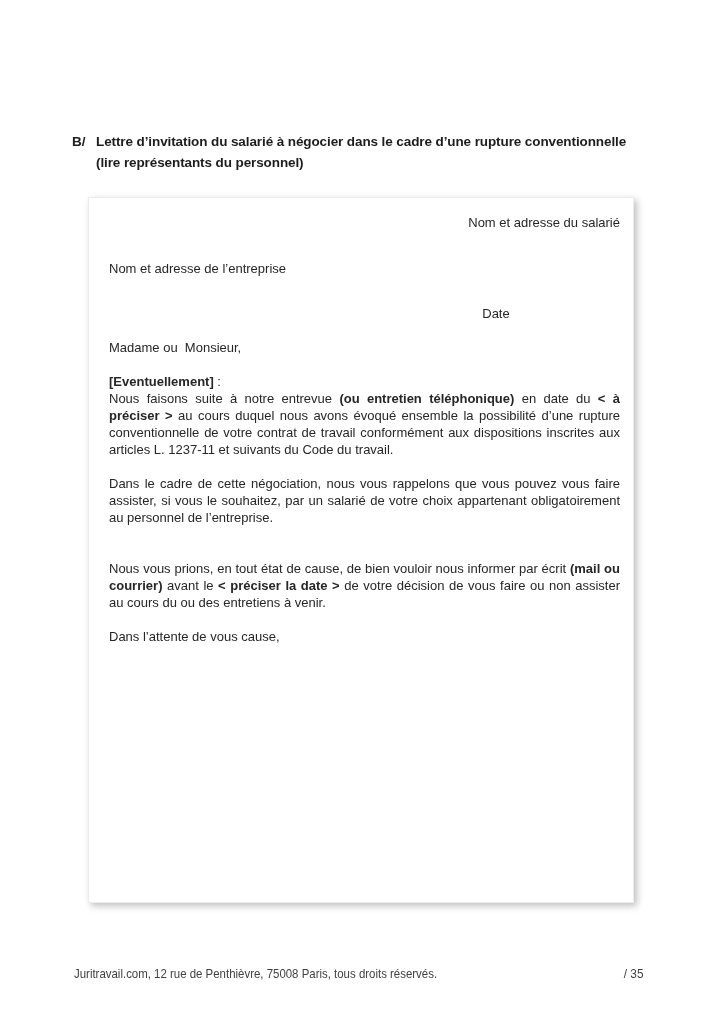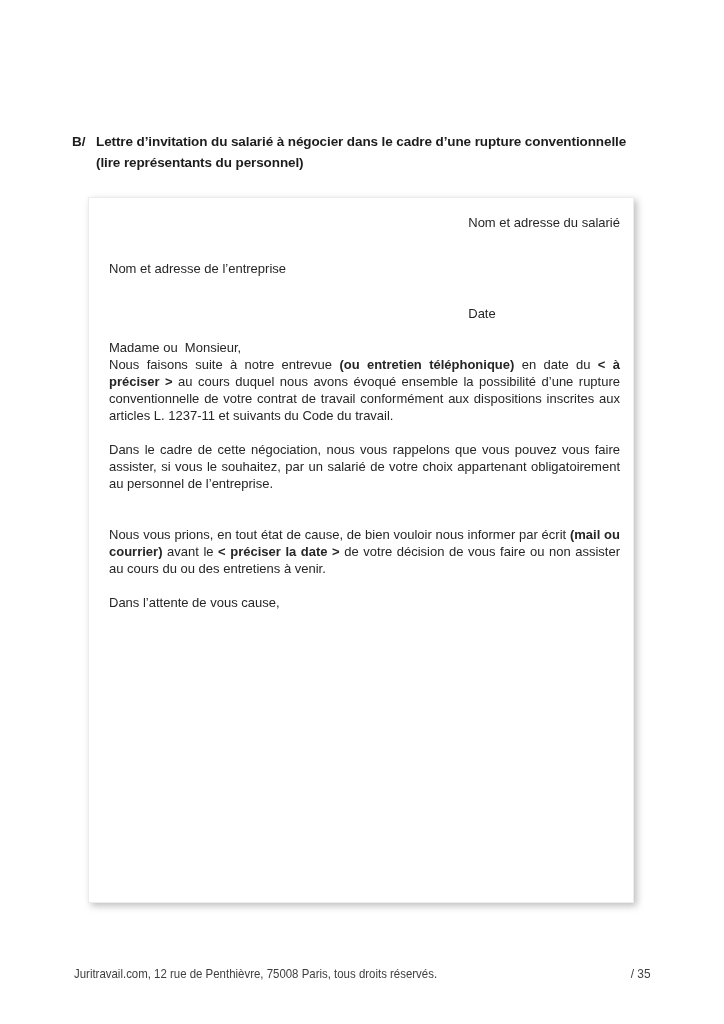--- a/index.html
+++ b/index.html
@@ -66,30 +66,30 @@
     padding: 16px 13px 0 20px;
     font-size: 13px;
     line-height: 17px;
   }
   .addr-row {
     display: flex;
     justify-content: space-between;
     align-items: center;
   }
   .addr-right { display: flex; flex-direction: column; align-items: flex-start; gap: 40px; }
-  .addr-right .date-label { margin-top: 34px; }
+  .addr-right .date-label { margin-top: 34px; margin-left: 14px; }
 
   .letter-body { margin-top: 17px; }
   .letter-body p.lp { margin: 0; text-align: justify; line-height: 17px; }
   .letter-body p.lp b { font-weight: bold; }
 
   
   .pg-footer {
     position: absolute;
-    top: 966px; left: 74px; right: 73px;
+    top: 966px; left: 74px; right: 80px;
     display: flex;
     justify-content: space-between;
     align-items: baseline;
   }
   .pg-footer .f-left {
     display:inline-block;
     font-size: 13px;
     color: #3f3f3f;
     transform: scaleX(0.88);
     transform-origin: left center;
@@ -116,20 +116,21 @@
   <div class="letter-box">
     <div class="addr-row">
       <span class="company-label">Nom et adresse de l’entreprise</span>
       <div class="addr-right">
         <span>Nom et adresse du salarié</span>
         <span class="date-label">Date</span>
       </div>
     </div>
     <div class="letter-body">
         <p class="lp" style="margin-top: 17px;"><span>Madame ou&nbsp; Monsieur,</span></p>
+        <p class="lp" style="margin-top: 17px;"><b>[Eventuellement]</b><span> :</span></p>
         <p class="lp" style="margin-top: 0px;"><span>Nous faisons suite à notre entrevue </span><b>(ou entretien téléphonique)</b><span> en date du </span><b>&lt; à préciser &gt;</b><span> au cours duquel nous avons évoqué ensemble la possibilité d’une rupture conventionnelle de votre contrat de travail conformément aux dispositions inscrites aux articles L. 1237-11 et suivants du Code du travail.</span></p>
         <p class="lp" style="margin-top: 17px;"><span>Dans le cadre de cette négociation, nous vous rappelons que vous pouvez vous faire assister, si vous le souhaitez, par un salarié de votre choix appartenant obligatoirement au personnel de l’entreprise.</span></p>
         <p class="lp" style="margin-top: 34px;"><span>Nous vous prions, en tout état de cause, de bien vouloir nous informer par écrit </span><b>(mail ou courrier)</b><span> avant le </span><b>&lt; préciser la date &gt;</b><span> de votre décision de vous faire ou non assister au cours du ou des entretiens à venir.</span></p>
         <p class="lp" style="margin-top: 17px;"><span>Dans l’attente de vous cause,</span></p>
       </div>
   </div>
 
   <div class="pg-footer">
     <span class="f-left">Juritravail.com, 12 rue de Penthièvre, 75008 Paris, tous droits réservés.</span>
     <span class="f-right">/ 35</span>

